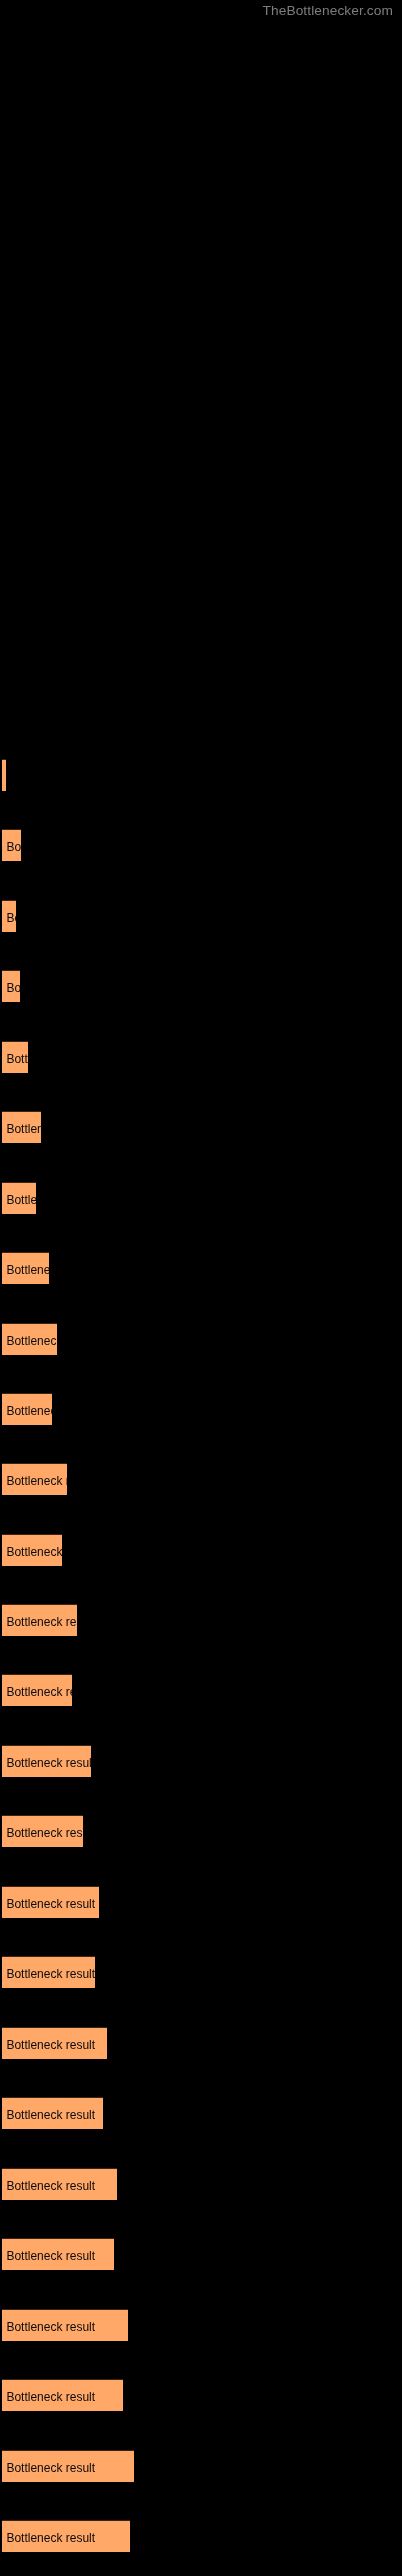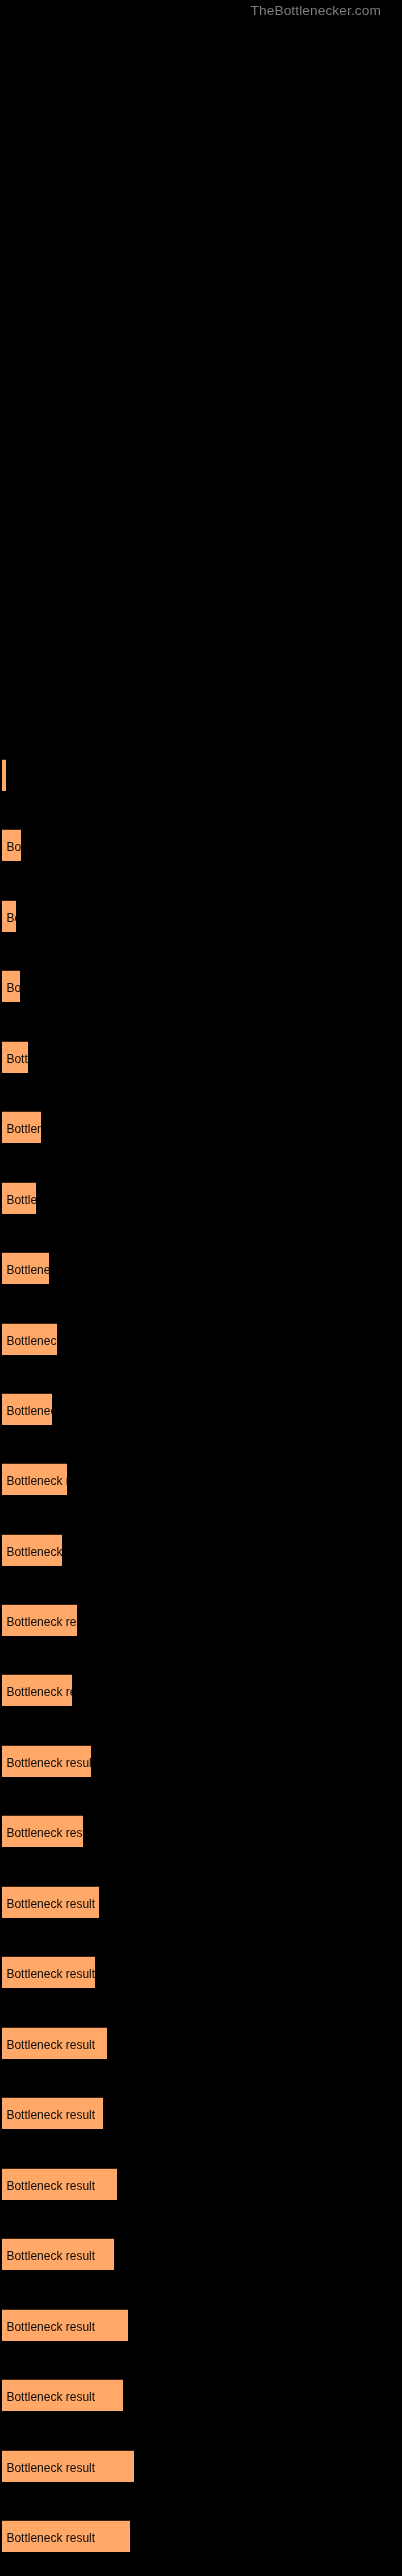--- a/index.html
+++ b/index.html
@@ -16,21 +16,21 @@
   #chart-root{
     position:absolute;
     left:0; top:0;
     width:403px;
     height:2576px;
     background:#000000;
   }
   
   .watermark{
     position:absolute;
-    right:22px;
+    right:10px;
     top:1.6px;
     font-size:13.7px;
     line-height:17.7px;
     color:#7d7d7d;
     letter-spacing:0.1px;
     white-space:nowrap;
     font-family:"Liberation Sans","DejaVu Sans",sans-serif;
   }
   
   .plot-area{

